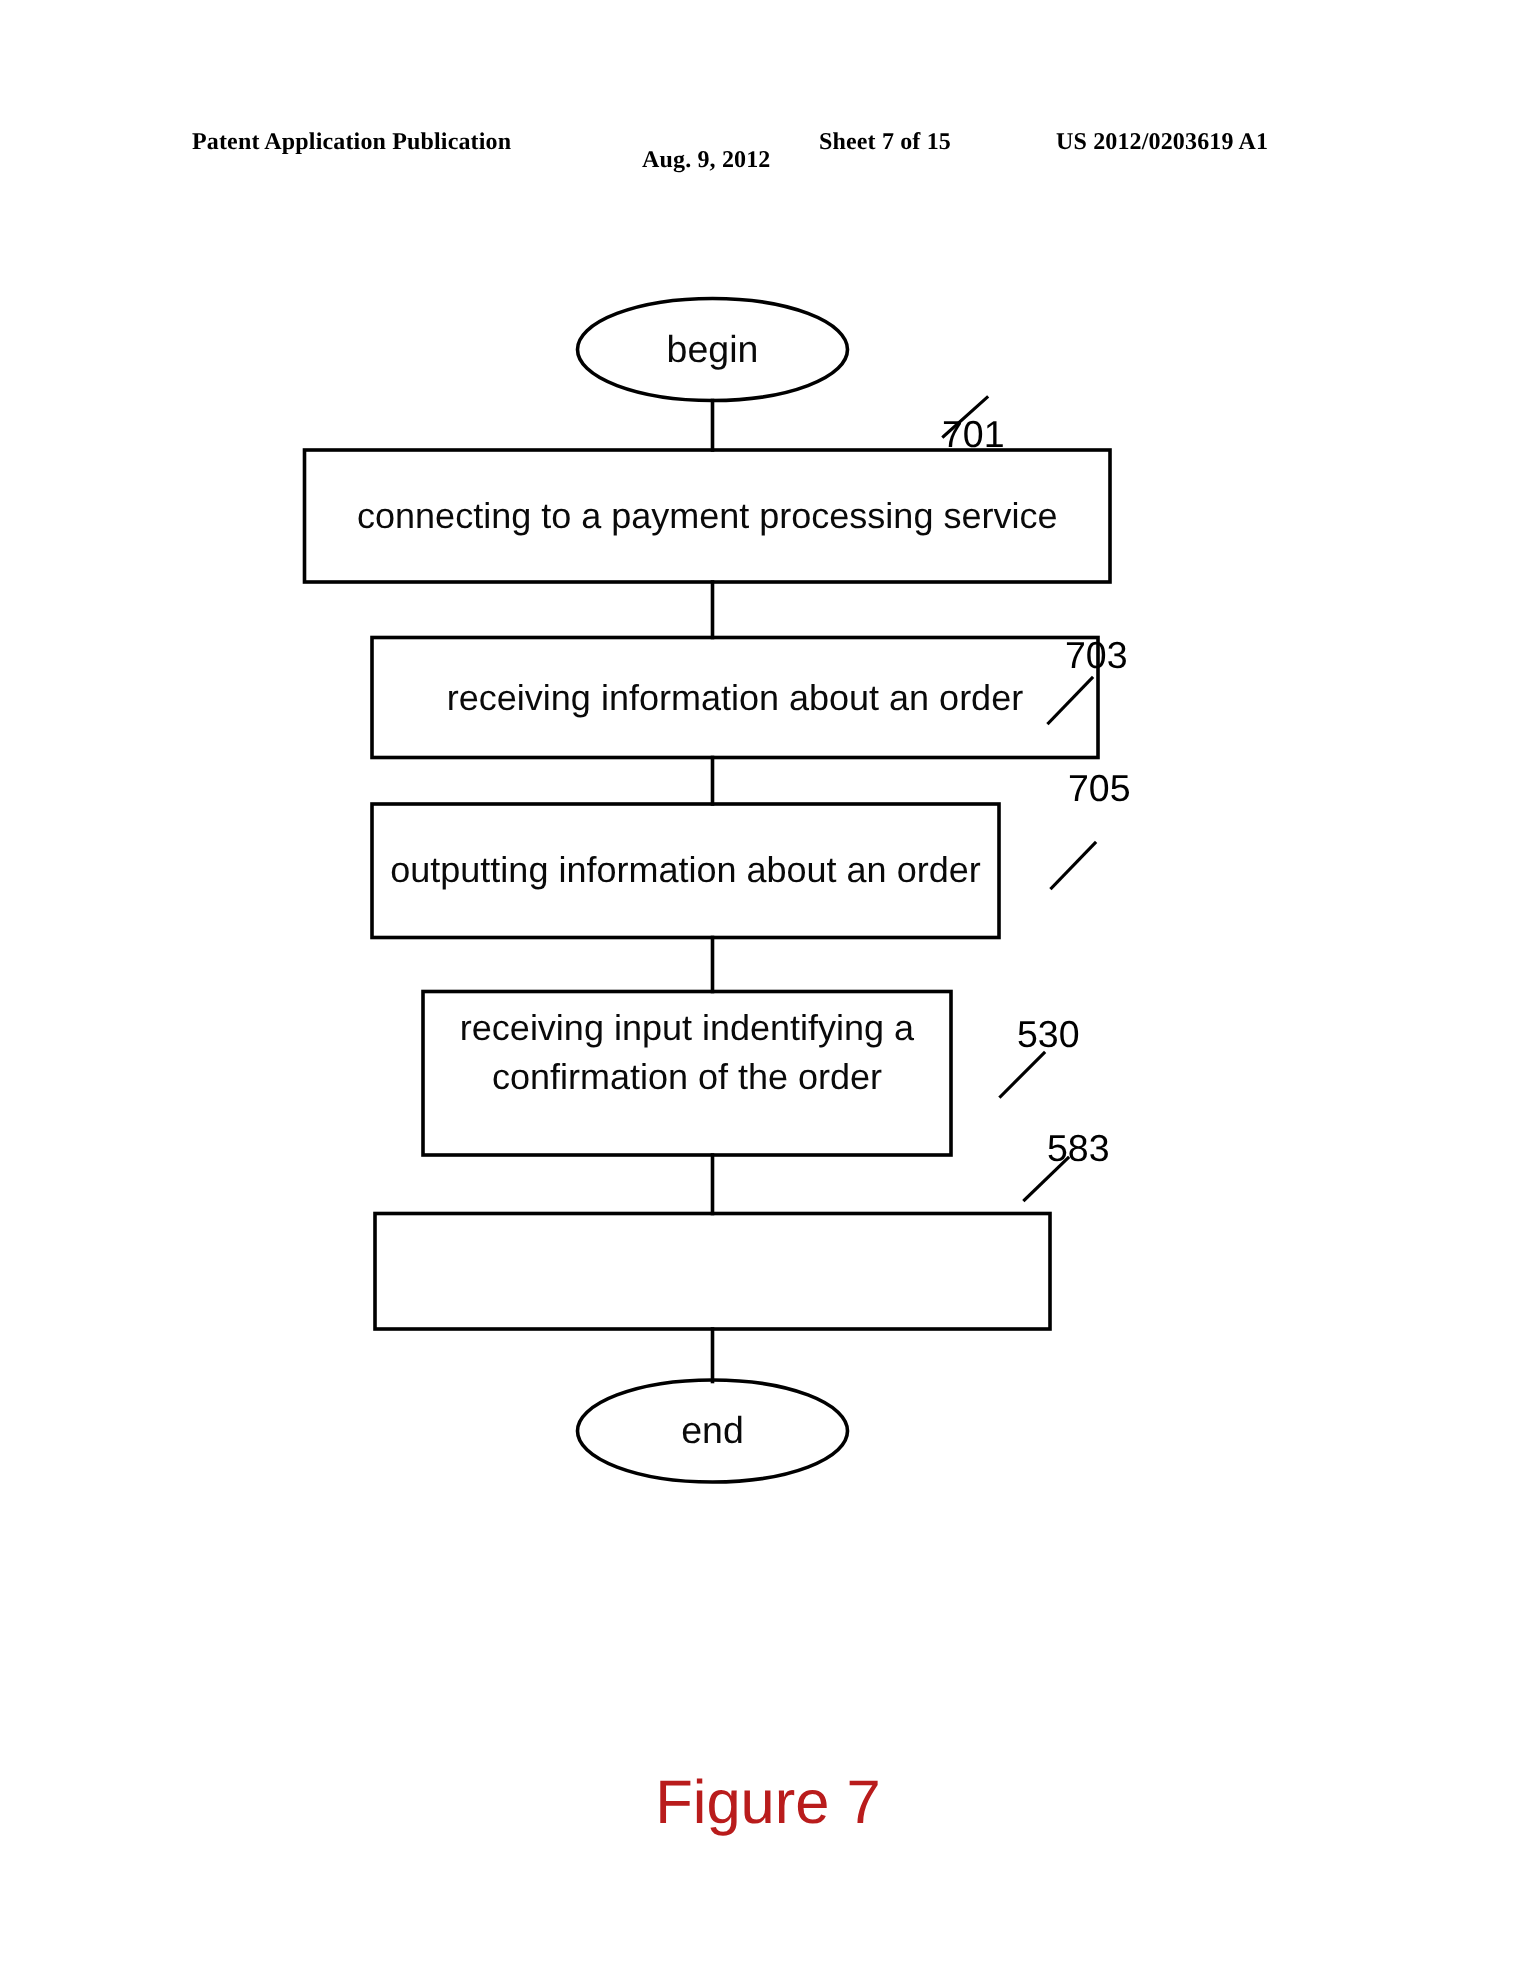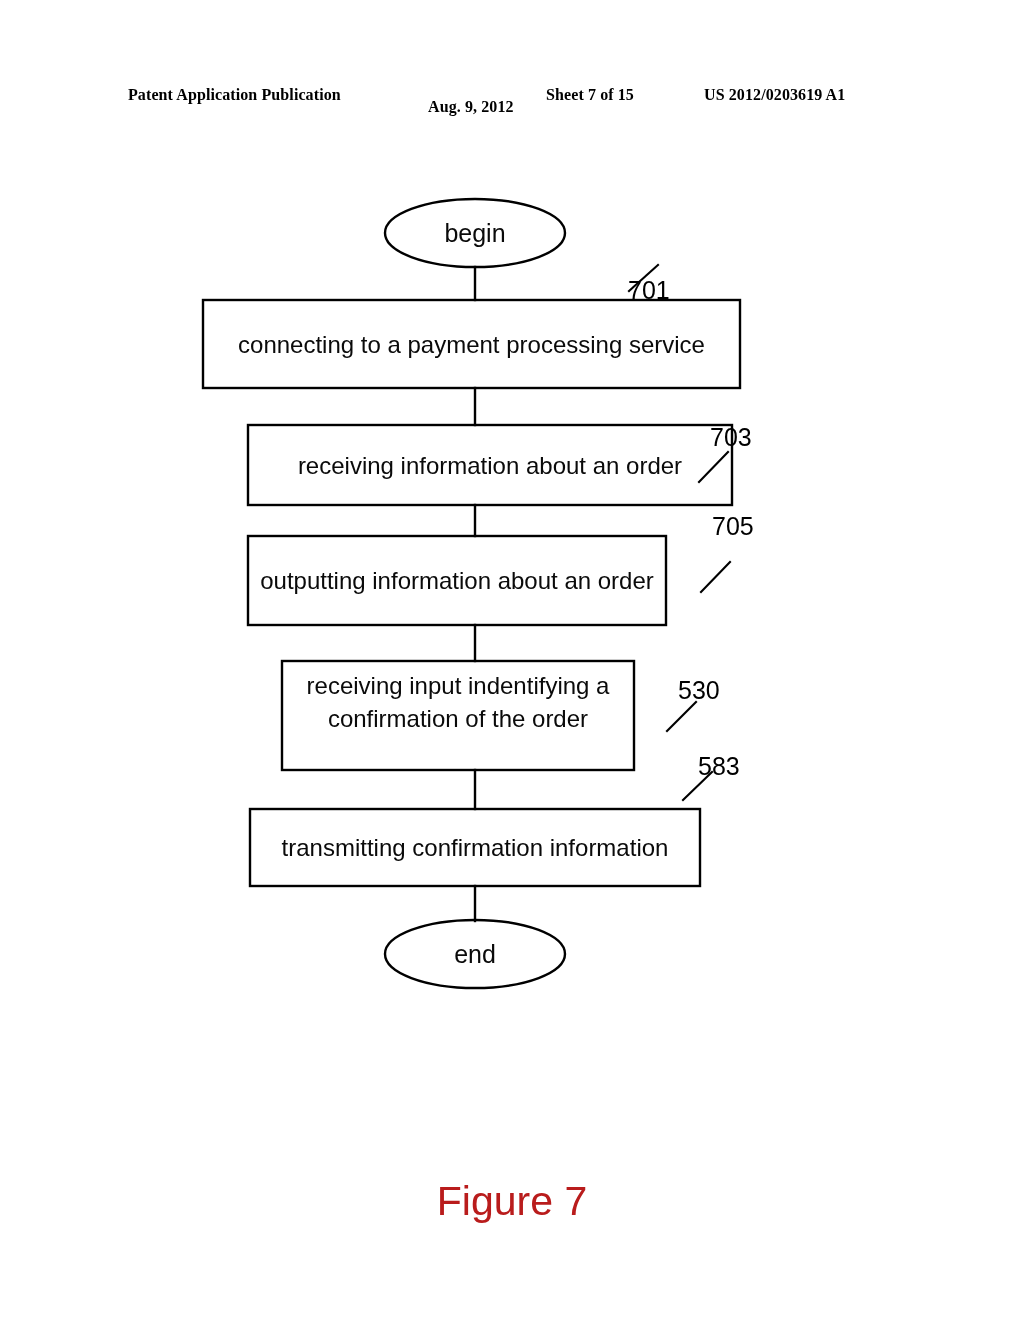--- a/index.html
+++ b/index.html
@@ -143,21 +143,20 @@
 
     <div class="node-text" style="left:203px; top:300px; width:537px; height:88px;">connecting to a payment processing service</div>
 
     <div class="node-text" style="left:248px; top:536px; width:418px; height:89px;">outputting information about an order</div>
 
     <div class="node-text" style="left:248px; top:425px; width:484px; height:80px;">receiving information about an order</div>
 
     <div class="node-text" style="left:282px; top:661px; width:352px; height:82px;">receiving input indentifying a
 confirmation of the order</div>
 
-    <div class="node-text" style="left:250px; top:809px; width:450px; height:77px;">transmitting confirmation information</div>
 
     <div class="node-text terminal-text" style="left:385px; top:920px; width:180px; height:68px;">end</div>
 
     <div class="ref-num" style="left:628px; top:243px;margin-top:33px;">701</div>
 
     <div class="ref-num" style="left:710px; top:423px;">703</div>
 
     <div class="ref-num" style="left:712px; top:512px;">705</div>
 
     <div class="ref-num" style="left:678px; top:676px;">530</div>

